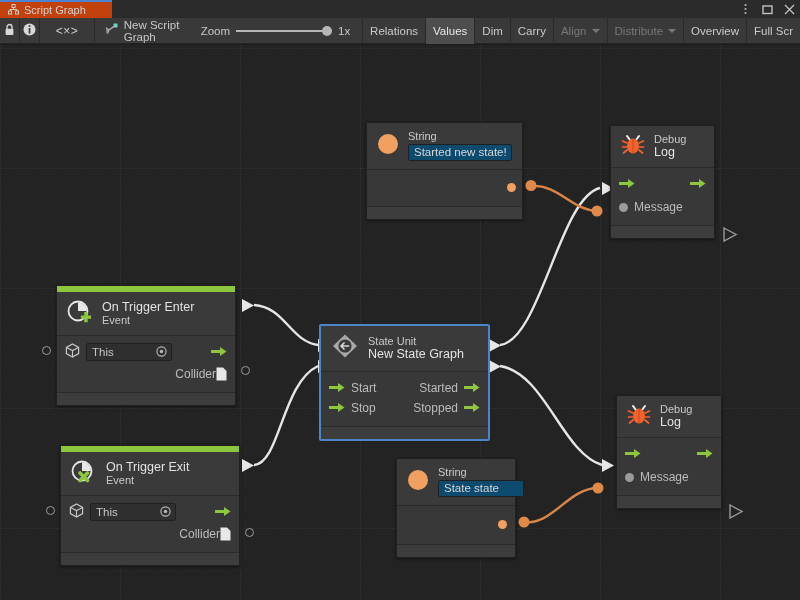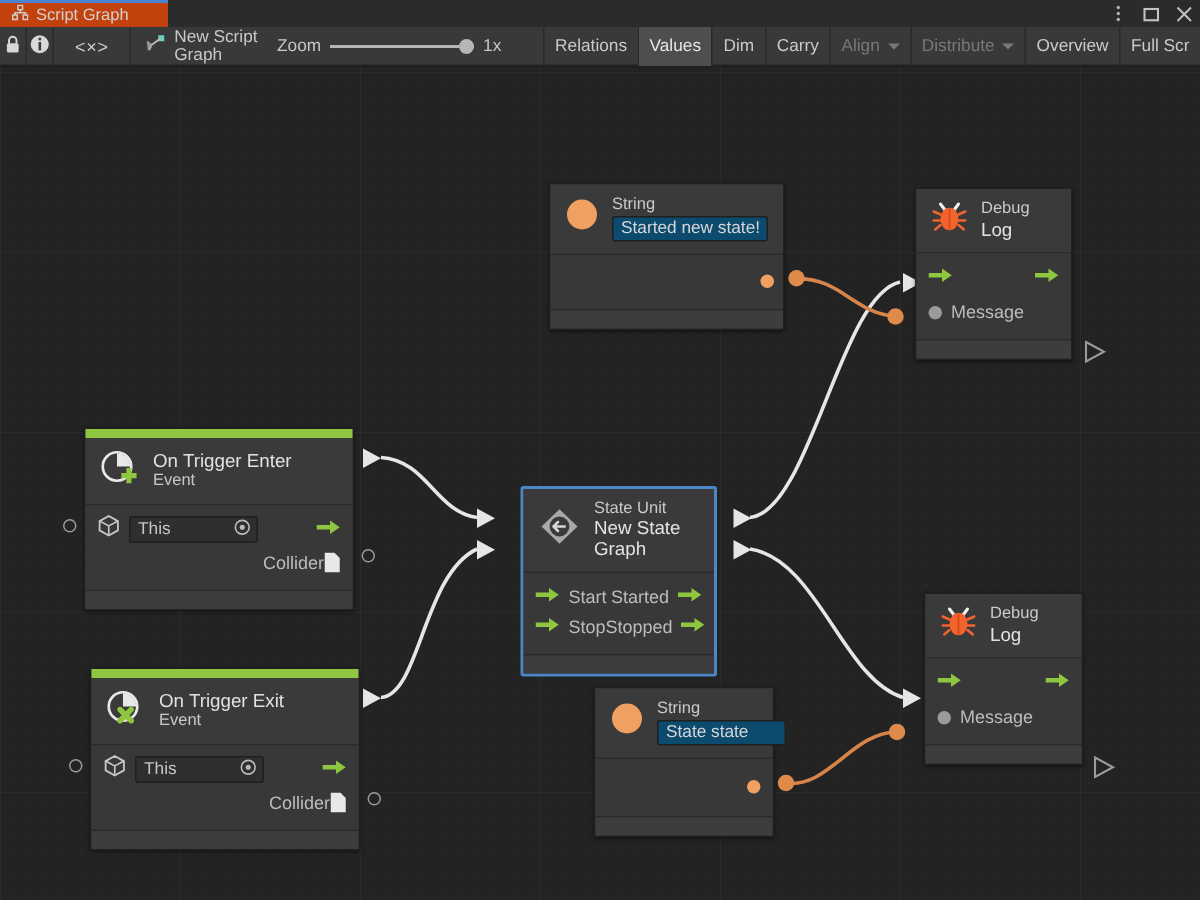--- a/index.html
+++ b/index.html
@@ -53,21 +53,21 @@
   .graph-name {
     display: flex; align-items: center; gap: 6px;
     padding: 0 12px 0 10px; height: 26px; color: #c8c8c8; font-size: 11.5px;
   }
   .zoom-wrap { display: flex; align-items: center; gap: 6px; padding-right: 6px; }
   .zoom-label { font-size: 11.5px; color: #c8c8c8; }
   .slider { position: relative; width: 96px; height: 14px; display:flex; align-items:center; }
   .slider .track { position:absolute; left:0; right:0; top:6px; height: 2px; background: #b6b6b6; }
   .slider .knob { position:absolute; right:0; top: 2px; width: 10px; height: 10px; border-radius: 50%; background: #b6b6b6; }
   .zoom-val { font-size: 11.5px; color: #c8c8c8; min-width: 14px; }
-  .tb-right { display: flex; align-items: flex-start; height: 26px; margin-left: 20px; }
+  .tb-right { display: flex; align-items: flex-start; height: 26px; margin-left: 4px; }
   .tb-item {
     height: 26px; display:flex; align-items:center; padding: 0 7px;
     border-left: 1px solid #2a2a2a; color: #cacaca; font-size: 11.5px;
     white-space: nowrap;
   }
   .tb-item.active { background: #4e4e4e; color: #e6e6e6; }
   .tb-item.disabled { color: #787878; }
   .caret { display:inline-block; margin-left: 5px; width:0;height:0;
            border-left:4px solid transparent;border-right:4px solid transparent;
            border-top:4px solid currentColor; }
@@ -381,21 +381,21 @@
           <span class="page-ico">
             <svg width="11" height="14" viewBox="0 0 11 14">
                 <path d="M0.5 0.5 H7 L10.5 4 V13.5 H0.5 Z" fill="#e8e8e8"></path>
               </svg>
           </span>
         </div>
       </div>
       <div class="foot"></div>
     </div>
 
-    <div class="node selected" style="left:348px; top:280px; width:129px;">
+    <div class="node selected" style="left:320px; top:280px; width:169px;">
       <div class="head">
         <span>
           <svg width="28" height="26" viewBox="0 0 28 26">
             <path d="M14 1.5 L26 13 L14 24.5 L2 13 Z" fill="#a8a8a8"></path>
             <circle cx="14" cy="13" r="6.6" fill="#3a3a3a"></circle>
             <path d="M17.5 13 H10.5 M13 10 L10 13 L13 16" stroke="#d6d6d6" stroke-width="1.7" fill="none" stroke-linecap="round" stroke-linejoin="round"></path>
           </svg>
         </span>
         <span class="txt">
           <span class="t1">State Unit</span>

